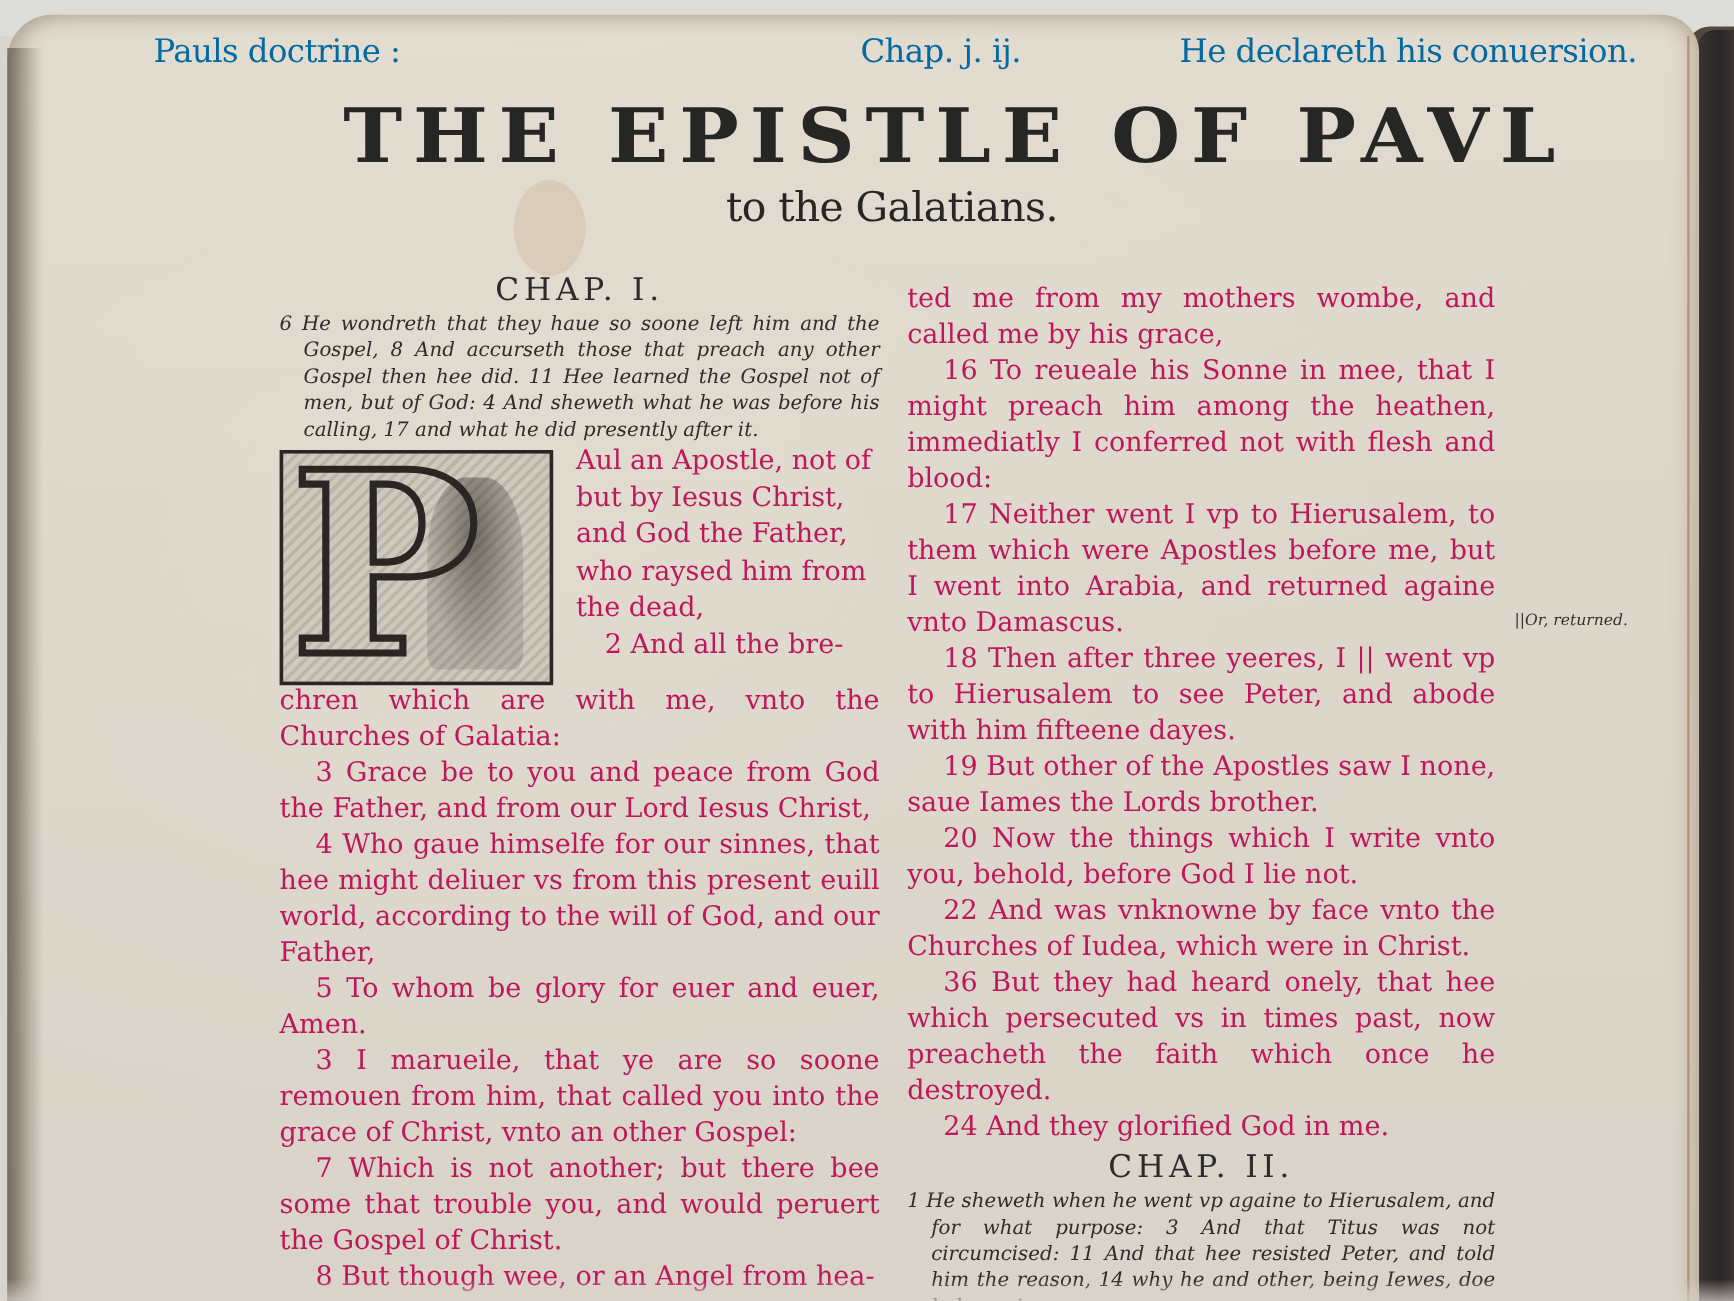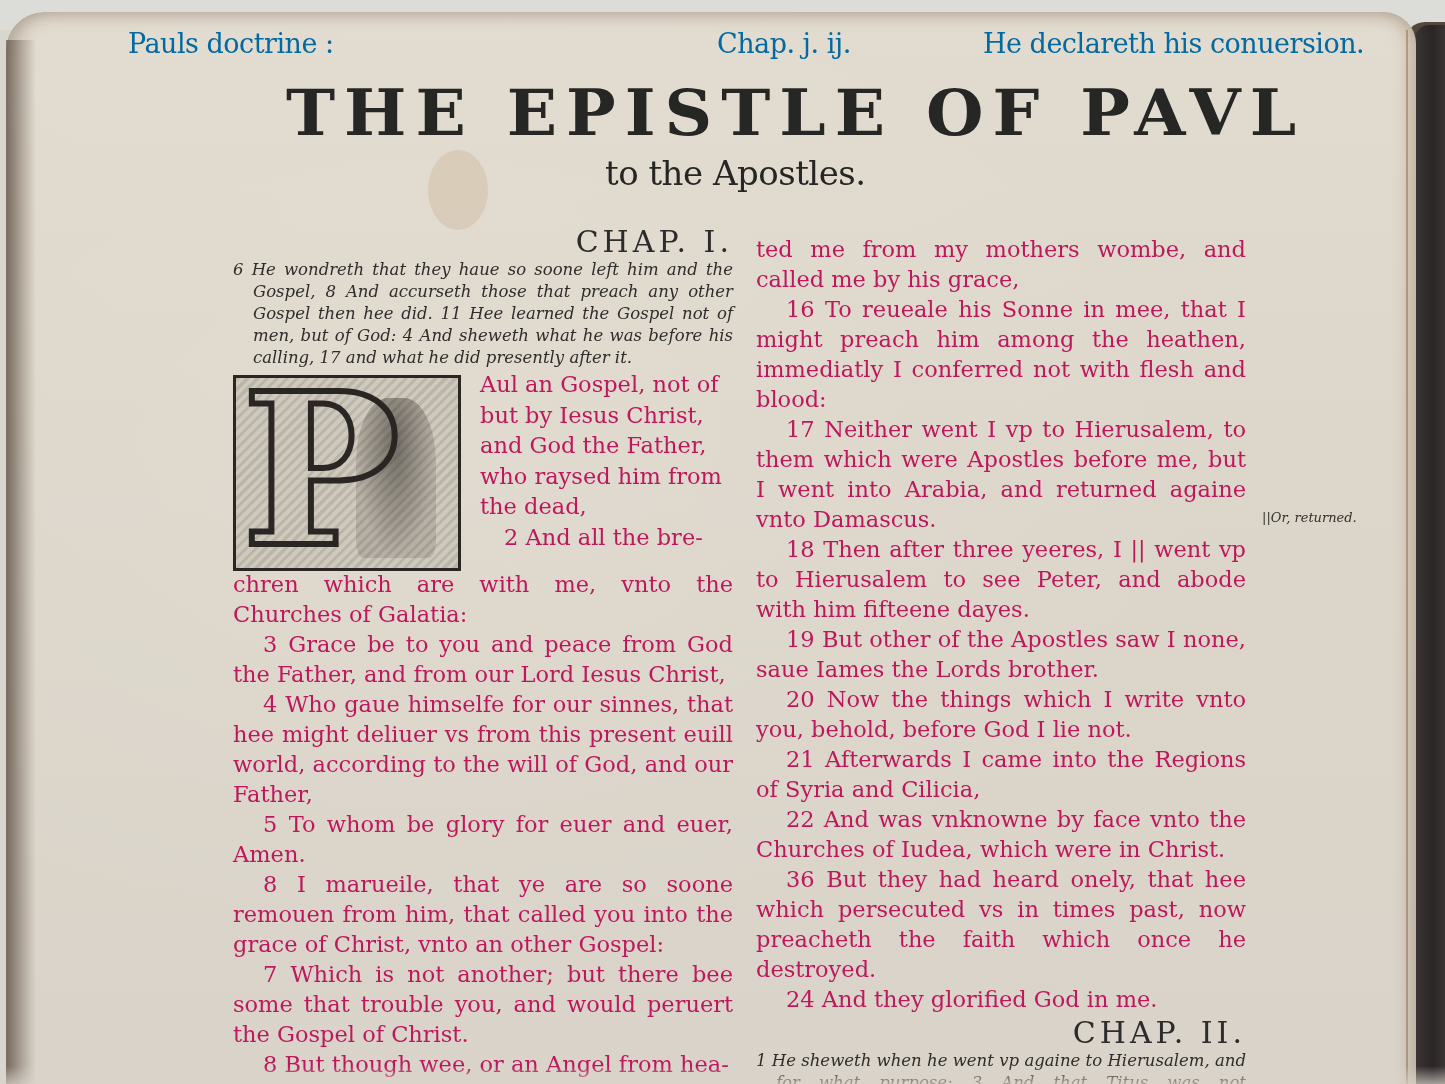--- a/index.html
+++ b/index.html
@@ -44,21 +44,21 @@
   .rh-right { left:983px; }
   .title {
     position:absolute; left:286px; top:74px; width:930px;
     font-size:66px; font-weight:bold; letter-spacing:9px; white-space:nowrap;
     color:#262624; transform:scaleY(0.95);
   }
   .subtitle { position:absolute; left:605px; top:153px; font-size:34px; color:#272624; letter-spacing:-0.5px; }
   .col { position:absolute; }
   .col-left { left:233px; top:225px; width:500px; }
   .col-right { left:756px; top:234px; width:490px; }
-  .chap-head { text-align:right; font-size:30px; letter-spacing:4px; color:#2c2c2c; height:34px; line-height:34px; }
+  .chap-head { text-align:center; font-size:26px; letter-spacing:4px; color:#2c2c2c; height:34px; line-height:34px; }
   .argument {
     font-style:italic; font-size:16.5px; line-height:22px; color:#2e2d2b;
     text-align:justify; padding-left:20px; text-indent:-20px;
   }
   .verse { font-size:22.5px; line-height:30px; color:#be185d; text-align:justify; }
   .indent { text-indent:30px; }
   .dropcap-row { position:relative; height:200px; }
   .dropcap {
     position:absolute; left:0; top:6px; width:228px; height:196px;
     border:3px solid #2a2624; background:
@@ -90,58 +90,57 @@
 <div class="page"></div>
 <div class="left-stain"></div>
 <div class="right-rule"></div>
 <div class="stain"></div>
 
 <div class="running-head rh-left ink">Pauls doctrine :</div>
 <div class="running-head rh-center ink">Chap. j. ij.</div>
 <div class="running-head rh-right ink">He declareth his conuersion.</div>
 
 <div class="title">THE EPISTLE OF PAVL</div>
-<div class="subtitle">to the Apostles.</div>
+<div class="subtitle">to the Galatians.</div>
 
 <div class="col col-left">
   <div class="chap-head">CHAP. I.</div>
   <div class="argument">6 He wondreth that they haue so soone left him and the Gospel, 8 And accurseth those that preach any other Gospel then hee did. 11 Hee learned the Gospel not of men, but of God: 4 And sheweth what he was before his calling, 17 and what he did presently after it.</div>
 
   <div class="dropcap-row">
     <div class="dropcap">
       <div class="dropcap-figure"></div>
       <div class="dropcap-letter">P</div>
     </div>
     <div class="dropcap-text">
-      <div class="verse">Aul an Gospel, not of</div>
+      <div class="verse">Aul an Apostle, not of</div>
       <div class="verse">but by Iesus Christ,</div>
       <div class="verse">and God the Father,</div>
       <div class="verse">who raysed him from</div>
       <div class="verse">the dead,</div>
       <div class="verse" style="padding-left:24px">2   And all the bre-</div>
     </div>
   </div>
 
   <div class="verse" style="">chren which are with me, vnto the Churches of Galatia:</div>
   <div class="verse indent">3   Grace be to you and peace from God the Father, and from our Lord Iesus Christ,</div>
   <div class="verse indent">4   Who gaue himselfe for our sinnes, that hee might deliuer vs from this present euill world, according to the will of God, and our Father,</div>
   <div class="verse indent">5   To whom be glory for euer and euer, Amen.</div>
-  <div class="verse indent">8   I marueile, that ye are so soone remouen from him, that called you into the grace of Christ, vnto an other Gospel:</div>
+  <div class="verse indent">3   I marueile, that ye are so soone remouen from him, that called you into the grace of Christ, vnto an other Gospel:</div>
   <div class="verse indent">7   Which is not another; but there bee some that trouble you, and would peruert the Gospel of Christ.</div>
   <div class="verse indent">8   But though wee, or an Angel from hea-</div>
 </div>
 
 <div class="col col-right">
   <div class="verse">ted me from my mothers wombe, and called me by his grace,</div>
   <div class="verse indent">16 To reueale his Sonne in mee, that I might preach him among the heathen, immediatly I conferred not with flesh and blood:</div>
   <div class="verse indent">17 Neither went I vp to Hierusalem, to them which were Apostles before me, but I went into Arabia, and returned againe vnto Damascus.</div>
   <div class="verse indent">18 Then after three yeeres, I || went vp to Hierusalem to see Peter, and abode with him fifteene dayes.</div>
   <div class="verse indent">19 But other of the Apostles saw I none, saue Iames the Lords brother.</div>
   <div class="verse indent">20 Now the things which I write vnto you, behold, before God I lie not.</div>
-  <div class="verse indent">21 Afterwards I came into the Regions of Syria and Cilicia,</div>
   <div class="verse indent">22 And was vnknowne by face vnto the Churches of Iudea, which were in Christ.</div>
   <div class="verse indent">36 But they had heard onely, that hee which persecuted vs in times past, now preacheth the faith which once he destroyed.</div>
   <div class="verse indent">24 And they glorified God in me.</div>
   <div class="chap-head" style="margin-top:2px">CHAP. II.</div>
   <div class="argument">1 He sheweth when he went vp againe to Hierusalem, and for what purpose: 3 And that Titus was not circumcised: 11 And that hee resisted Peter, and told him the reason, 14 why he and other, being Iewes, doe beleeue in</div>
 </div>
 
 <div class="margin-note">||Or, returned.</div>
 <div class="fade-bottom"></div>
 

